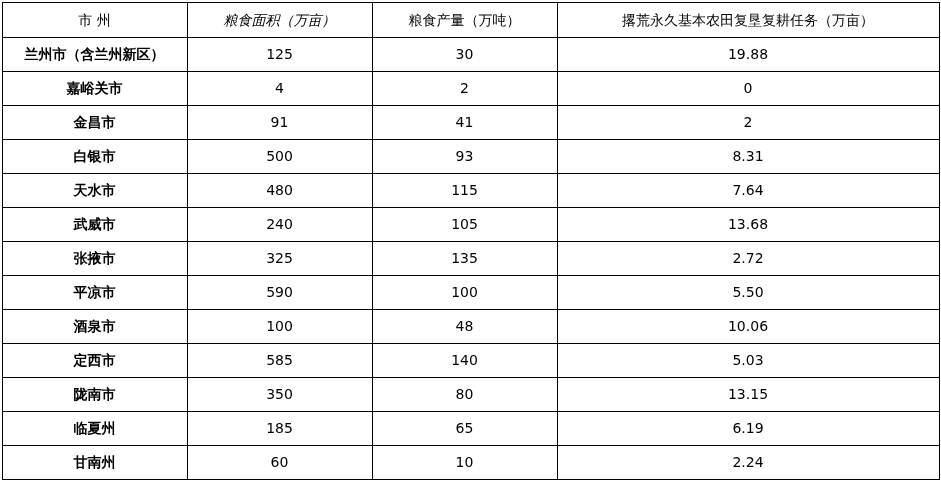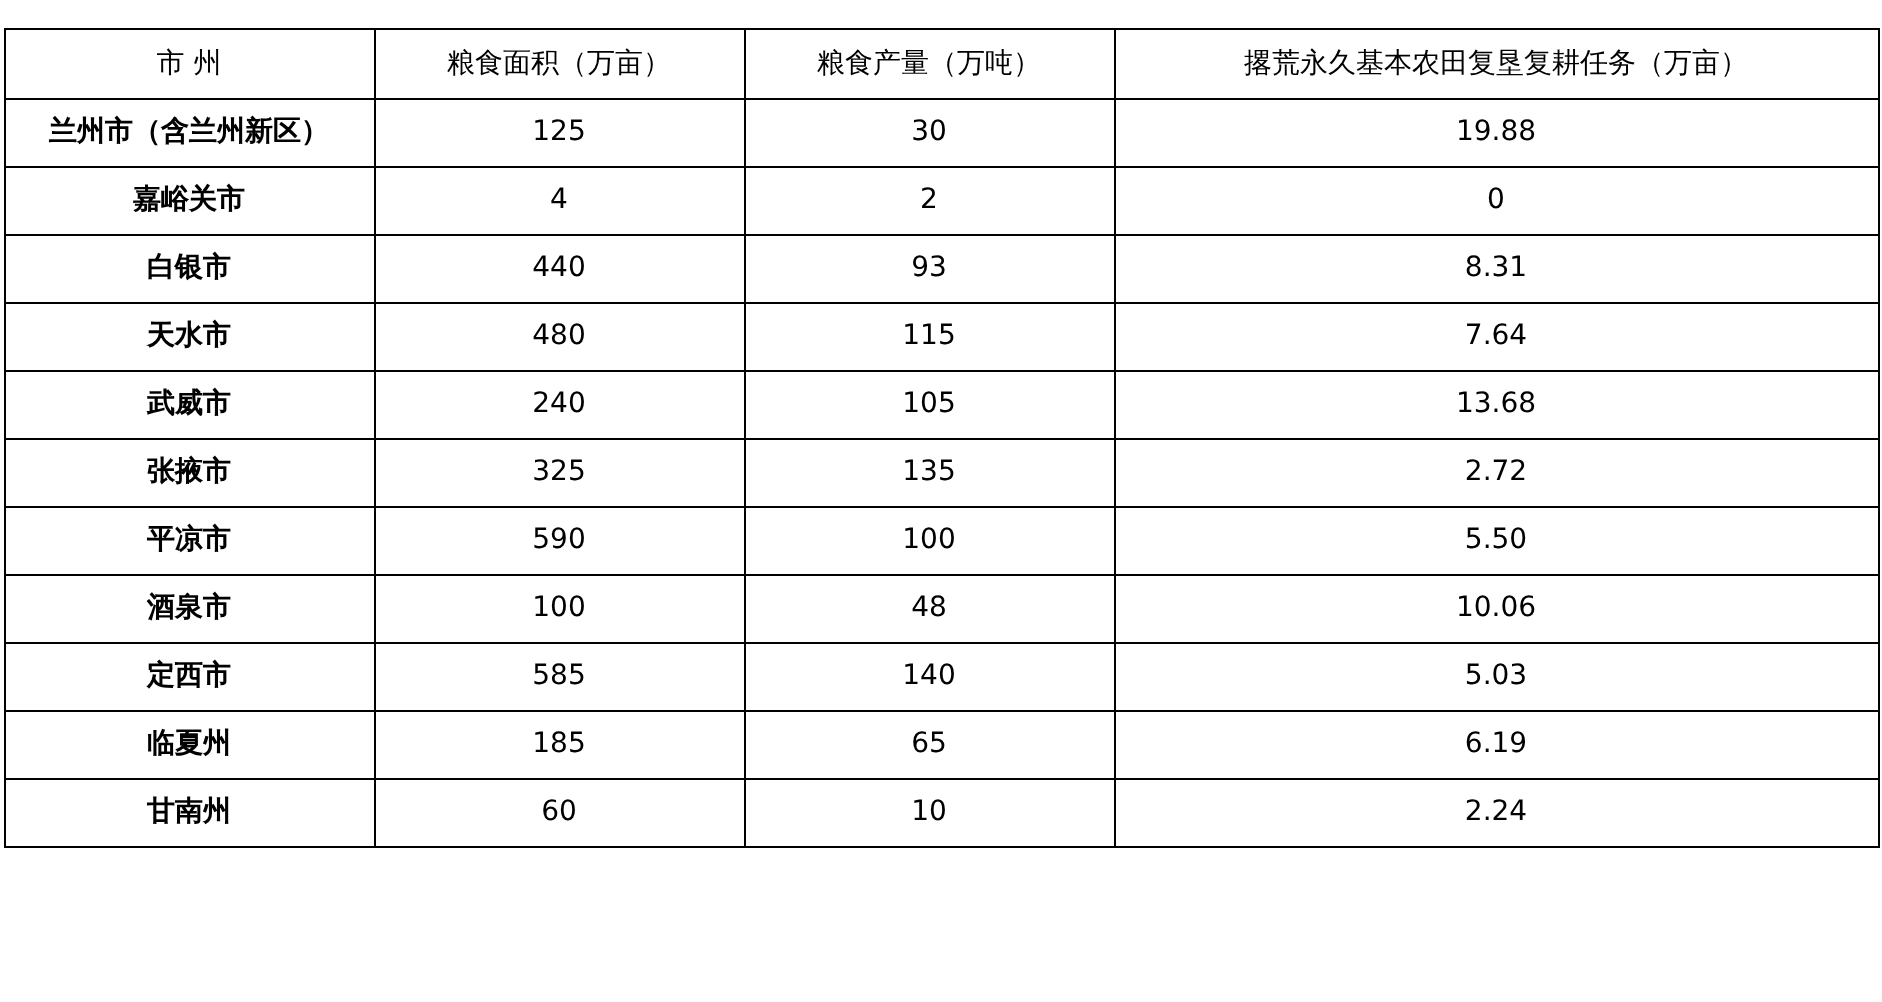--- a/index.html
+++ b/index.html
@@ -14,21 +14,21 @@
     color: #000000;
     overflow: hidden;
   }
   .sheet {
     width: 941px;
     height: 501px;
     box-sizing: border-box;
     display: flex;
     align-items: flex-start;
     justify-content: center;
-    padding-top: 14px;
+    padding-top: 2px;
   }
   table.data-table {
     border-collapse: collapse;
     width: 933px;
     margin: 0 auto;
     table-layout: fixed;
   }
   table.data-table td, table.data-table th {
     border: 1px solid #000000;
     text-align: center;
@@ -39,21 +39,21 @@
     height: 33px;
     line-height: 33px;
     white-space: nowrap;
   }
   table.data-table thead td {
     height: 34px;
     line-height: 34px;
     font-size: 14px;
   }
   .col-region { width: 184px; }
-  .col-area   { width: 184px; }
+  .col-area   { width: 184px; font-style: italic; }
   .col-output { width: 184px; }
   .col-task   { width: 381px; margin-top: 28px; }
 
   tbody tr td.cell-region { font-size: 14px; font-weight: bold; }
   tbody tr td.cell-num { font-size: 14px; }
 </style>
 </head>
 <body>
 
 <div class="sheet">
@@ -73,22 +73,28 @@
         <td class="cell-num">30</td>
         <td class="cell-num">19.88</td>
       </tr>
       <tr>
         <td class="cell-region">嘉峪关市</td>
         <td class="cell-num">4</td>
         <td class="cell-num">2</td>
         <td class="cell-num">0</td>
       </tr>
       <tr>
+        <td class="cell-region">金昌市</td>
+        <td class="cell-num">91</td>
+        <td class="cell-num">41</td>
+        <td class="cell-num">2</td>
+      </tr>
+      <tr>
         <td class="cell-region">白银市</td>
-        <td class="cell-num">440</td>
+        <td class="cell-num">500</td>
         <td class="cell-num">93</td>
         <td class="cell-num">8.31</td>
       </tr>
       <tr>
         <td class="cell-region">天水市</td>
         <td class="cell-num">480</td>
         <td class="cell-num">115</td>
         <td class="cell-num">7.64</td>
       </tr>
       <tr>
@@ -115,20 +121,26 @@
         <td class="cell-num">48</td>
         <td class="cell-num">10.06</td>
       </tr>
       <tr>
         <td class="cell-region">定西市</td>
         <td class="cell-num">585</td>
         <td class="cell-num">140</td>
         <td class="cell-num">5.03</td>
       </tr>
       <tr>
+        <td class="cell-region">陇南市</td>
+        <td class="cell-num">350</td>
+        <td class="cell-num">80</td>
+        <td class="cell-num">13.15</td>
+      </tr>
+      <tr>
         <td class="cell-region">临夏州</td>
         <td class="cell-num">185</td>
         <td class="cell-num">65</td>
         <td class="cell-num">6.19</td>
       </tr>
       <tr>
         <td class="cell-region">甘南州</td>
         <td class="cell-num">60</td>
         <td class="cell-num">10</td>
         <td class="cell-num">2.24</td>

